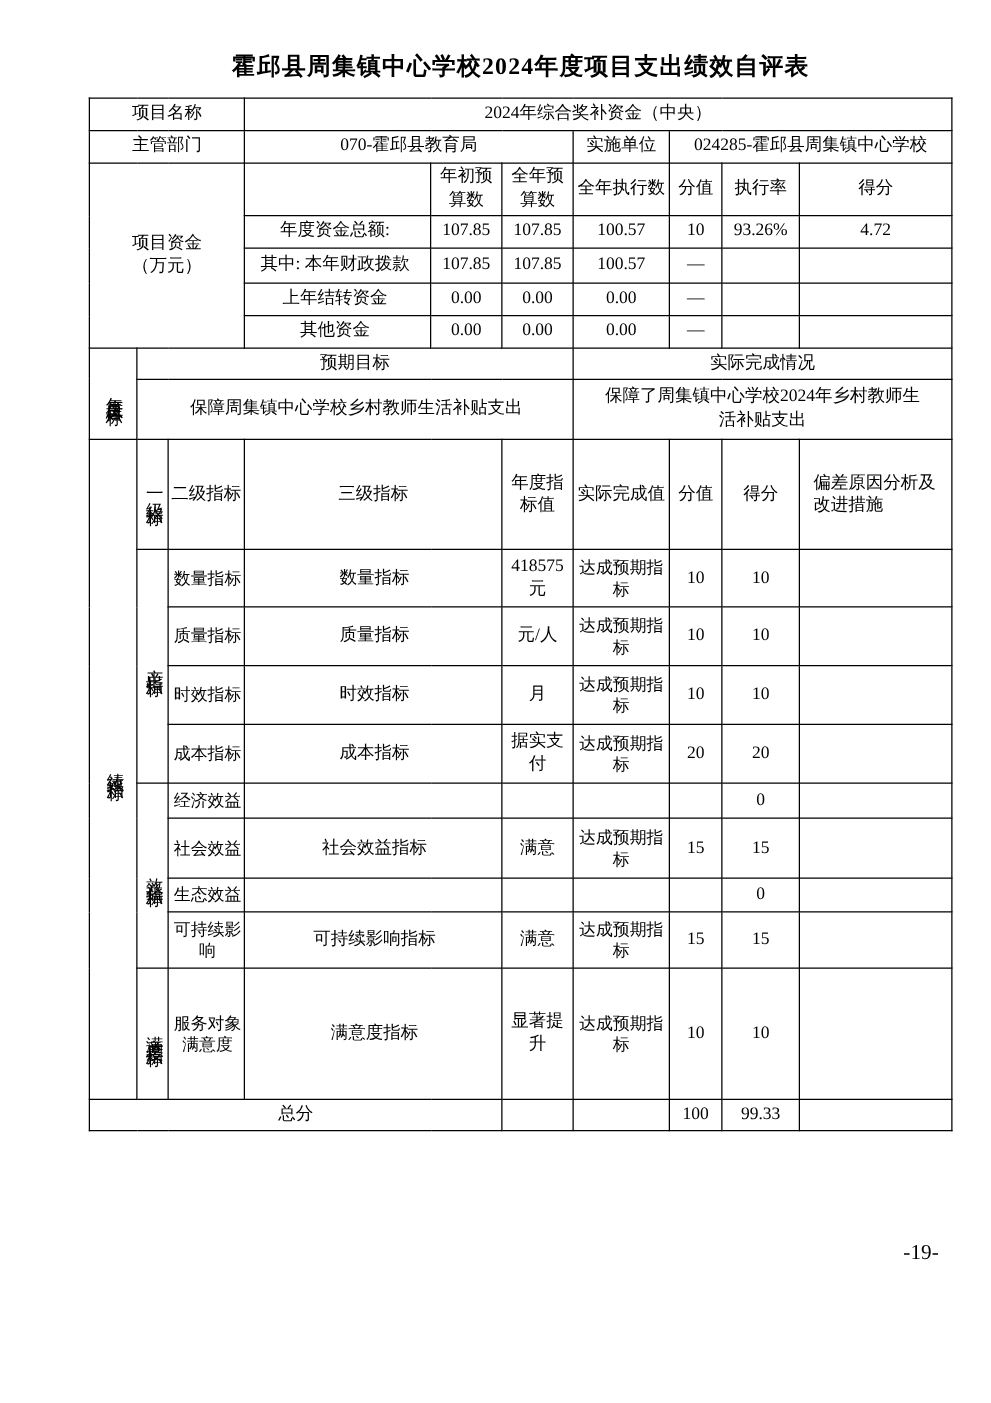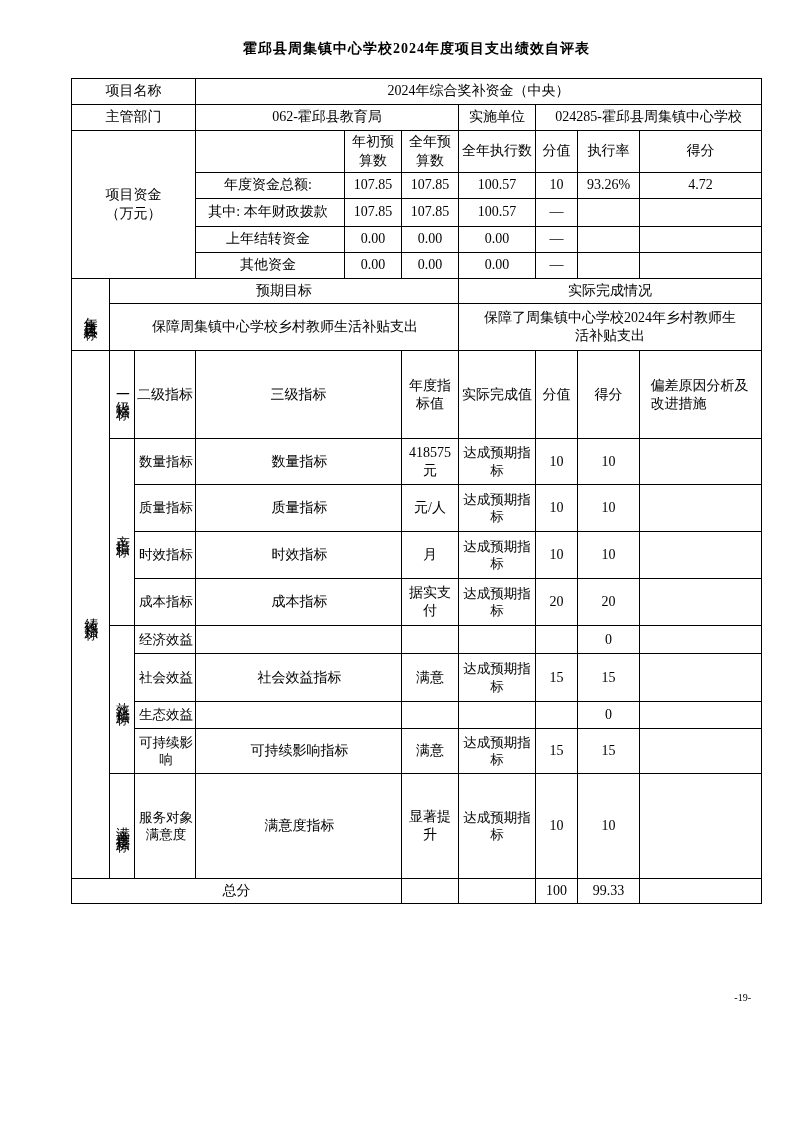--- a/index.html
+++ b/index.html
@@ -5,21 +5,21 @@
   * { margin: 0; padding: 0; box-sizing: border-box; }
   body { background: #ffffff; }
   .page {
     width: 793px; height: 1122px; position: relative;
     background: #ffffff; color: #000;
     font-family: "Liberation Serif", "DejaVu Serif", serif;
     overflow: hidden;
   }
   .title {
     position: absolute; top: 40px; left: 0; width: 100%;
-    text-align: center; font-size: 14px; font-weight: bold;
+    text-align: center; font-size: 19px; font-weight: bold;
     letter-spacing: 1px;
     padding-left: 40px;
   }
   table.eval {
     position: absolute; top: 78px; left: 71px; width: 690px;
     border-collapse: collapse; table-layout: fixed;
     font-size: 14px;
   }
   table.eval td {
     border: 1px solid #000; text-align: center; vertical-align: middle;
@@ -34,21 +34,21 @@
   .w7 { display: inline-block; width: 100px; text-align: left; }
   .vert {
     writing-mode: vertical-rl; text-orientation: upright;
     display: inline-block; letter-spacing: 3px; line-height: 1.2;
   }
   .vwrap { height: 66px; letter-spacing: 2px; line-height: 1.1; }
   .vcell { padding: 0 !important; }
   tr.boldrow td { font-weight: normal; }
   .pagenum {
     position: absolute; top: 992px; right: 42px;
-    font-size: 10px;
+    font-size: 17px;
   }
 </style>
 </head>
 <body>
 
 <div class="page">
 
   <div class="title">霍邱县周集镇中心学校2024年度项目支出绩效自评表</div>
 
   <table class="eval">
@@ -66,21 +66,21 @@
     </colgroup>
     <tbody>
 
     <tr style="height:26px">
       <td colspan="3">项目名称</td>
       <td colspan="7">2024年综合奖补资金（中央）</td>
     </tr>
 
     <tr style="height:26px">
       <td colspan="3">主管部门</td>
-      <td colspan="3">062-霍邱县教育局</td>
+      <td colspan="3">070-霍邱县教育局</td>
       <td>实施单位</td>
       <td colspan="3">024285-霍邱县周集镇中心学校</td>
     </tr>
 
     <tr style="height:42px">
       <td colspan="3" rowspan="5"><span class="w4">项目资金（万元）</span></td>
       <td></td>
       <td>年初预算数</td>
       <td>全年预算数</td>
       <td>全年执行数</td>

